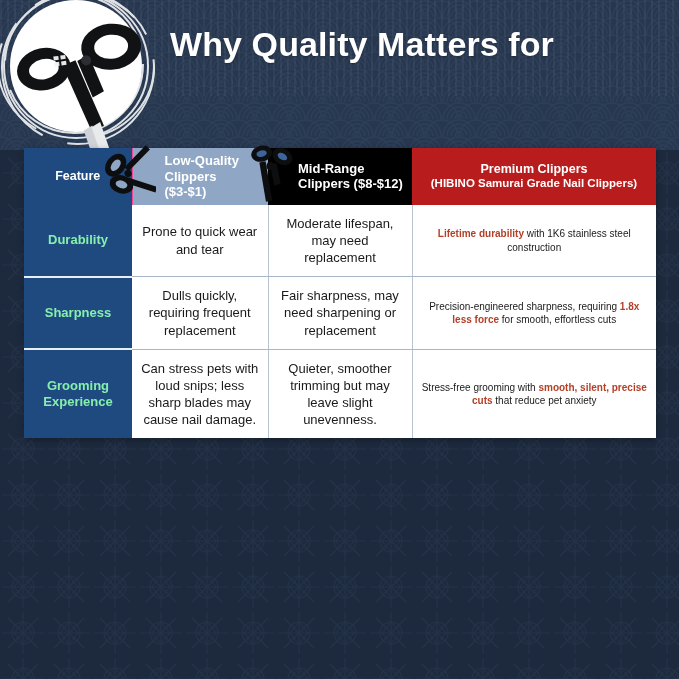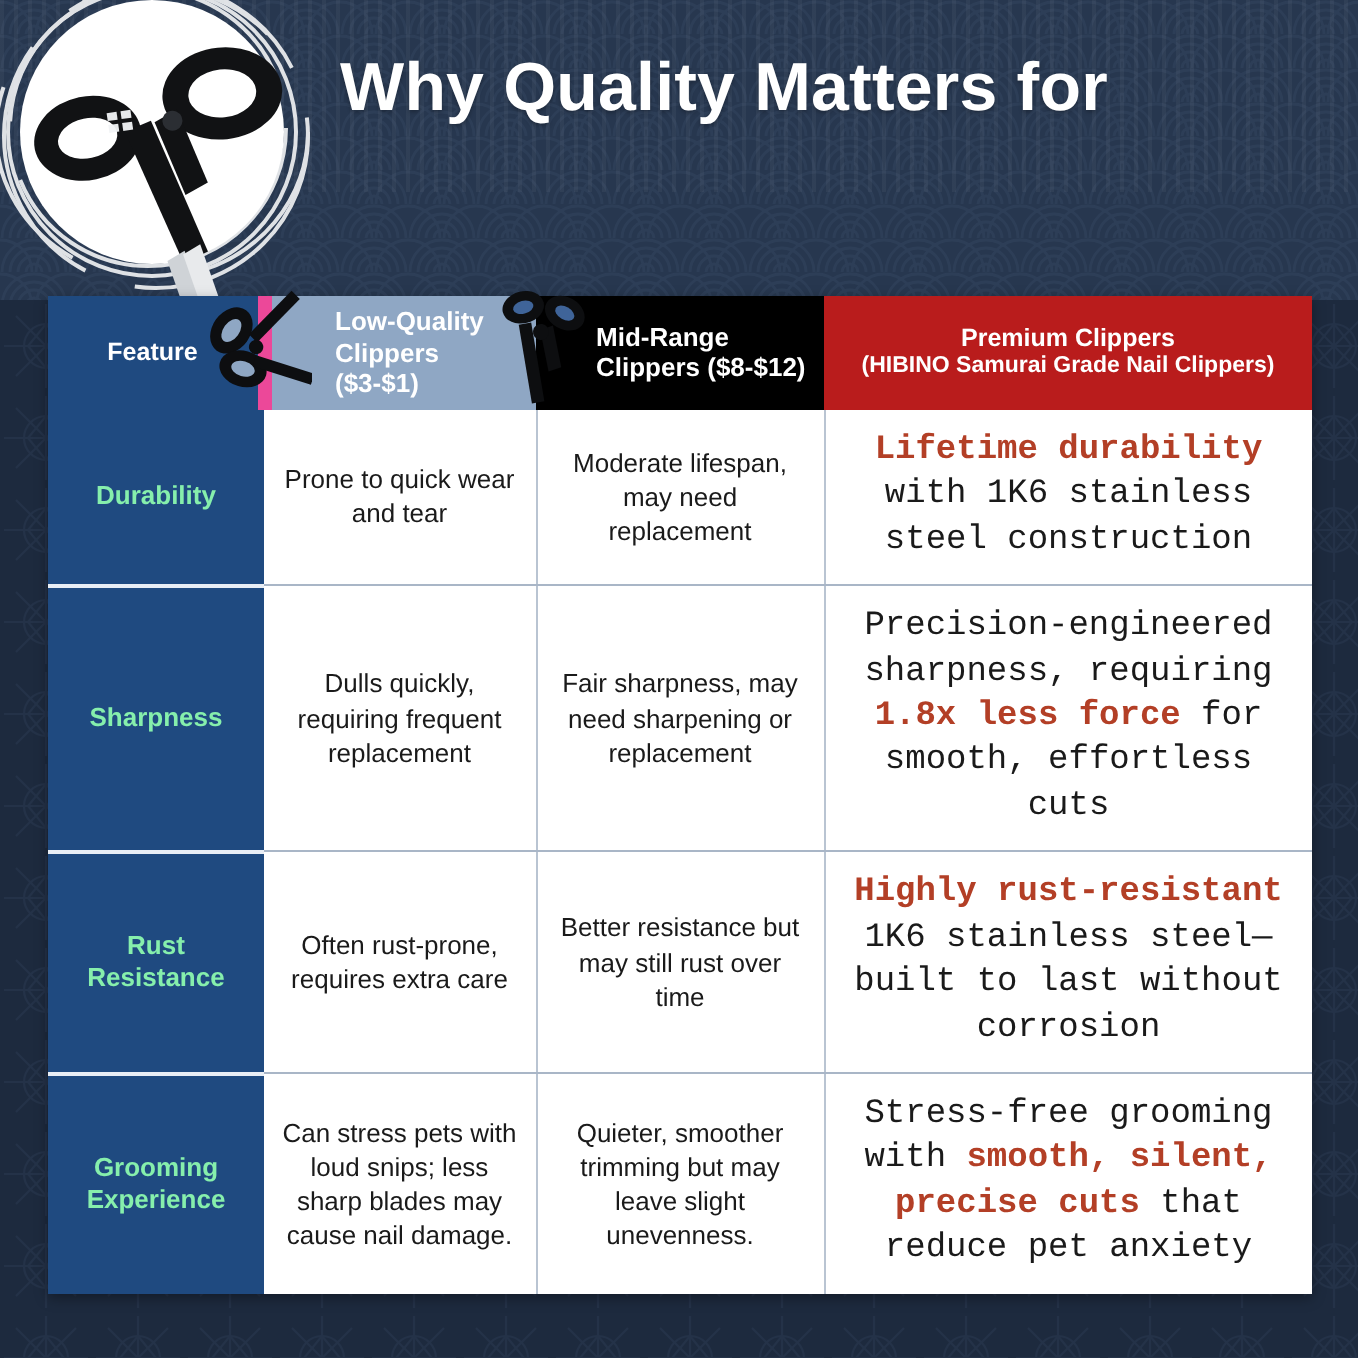--- a/index.html
+++ b/index.html
@@ -90,21 +90,21 @@
   thead th {
     vertical-align: middle;
     text-align: center;
     color: #ffffff;
     font-weight: bold;
     height: 48px;
     padding: 5px 6px;
     line-height: 1.2;
     position: relative;
   }
-  th.h-feature { background: #1f4a80; font-size: 12.5px; border-right: 7px solid #ec4899; }
+  th.h-feature { background: #1f4a80; font-size: 12.5px; border-right: 1px solid #ec4899; }
   th.h-low     { background: #8fa7c4; font-size: 13px; text-align: left; padding-left: 32px; }
   th.h-mid     { background: #000000; font-size: 13px; text-align: left; padding-left: 30px; }
   th.h-prem    { background: #b91c1c; font-size: 12.5px; }
   th.h-prem .sub { font-size: 11.5px; display: block; }
   th.h-low  .l1, th.h-mid .l1 { display: block; }
   th.h-low  .l2, th.h-mid .l2 { display: block; }
 
   
   tbody td {
     background: #ffffff;
@@ -124,21 +124,21 @@
     background: #1f4a80;
     color: #86efac;
     font-weight: bold;
     font-size: 13px;
     border-right: none;
     border-bottom: 2px solid #e9eef5;
     line-height: 1.25;
   }
   tbody tr:last-child td.feature-cell { border-bottom: none; }
 
-  td.prem-cell { font-size: 17px; font-family: Liberation Mono, monospace; }
+  td.prem-cell { font-size: 10px; }
   .hl { color: #b33f26; font-weight: bold; }
 
   
   .scissor-dec {
     position: absolute;
     pointer-events: none;
     z-index: 5;
   }
   #scissor-1 { left: 104px; top: 144px; width: 52px; height: 58px; }
   #scissor-2 { left: 246px; top: 142px; width: 48px; height: 62px; }
@@ -260,26 +260,20 @@
         <td>Moderate lifespan, may need replacement</td>
         <td class="prem-cell"><span class="hl">Lifetime durability</span><span> with 1K6 stainless steel construction</span></td>
       </tr>
       <tr>
         <td class="feature-cell">Sharpness</td>
         <td>Dulls quickly, requiring frequent replacement</td>
         <td>Fair sharpness, may need sharpening or replacement</td>
         <td class="prem-cell"><span>Precision-engineered sharpness, requiring </span><span class="hl">1.8x less force</span><span> for smooth, effortless cuts</span></td>
       </tr>
       <tr>
-        <td class="feature-cell">Rust Resistance</td>
-        <td>Often rust-prone, requires extra care</td>
-        <td>Better resistance but may still rust over time</td>
-        <td class="prem-cell"><span class="hl">Highly rust-resistant</span><span> 1K6 stainless steel—built to last without corrosion</span></td>
-      </tr>
-      <tr>
         <td class="feature-cell">Grooming Experience</td>
         <td>Can stress pets with loud snips; less sharp blades may cause nail damage.</td>
         <td>Quieter, smoother trimming but may leave slight unevenness.</td>
         <td class="prem-cell"><span>Stress-free grooming with </span><span class="hl">smooth, silent, precise cuts</span><span> that reduce pet anxiety</span></td>
       </tr>
     </tbody>
 </table>
 
 <svg id="scissor-1" class="scissor-dec" viewBox="0 0 52 58">
   <g transform="rotate(-14 26 29)">

